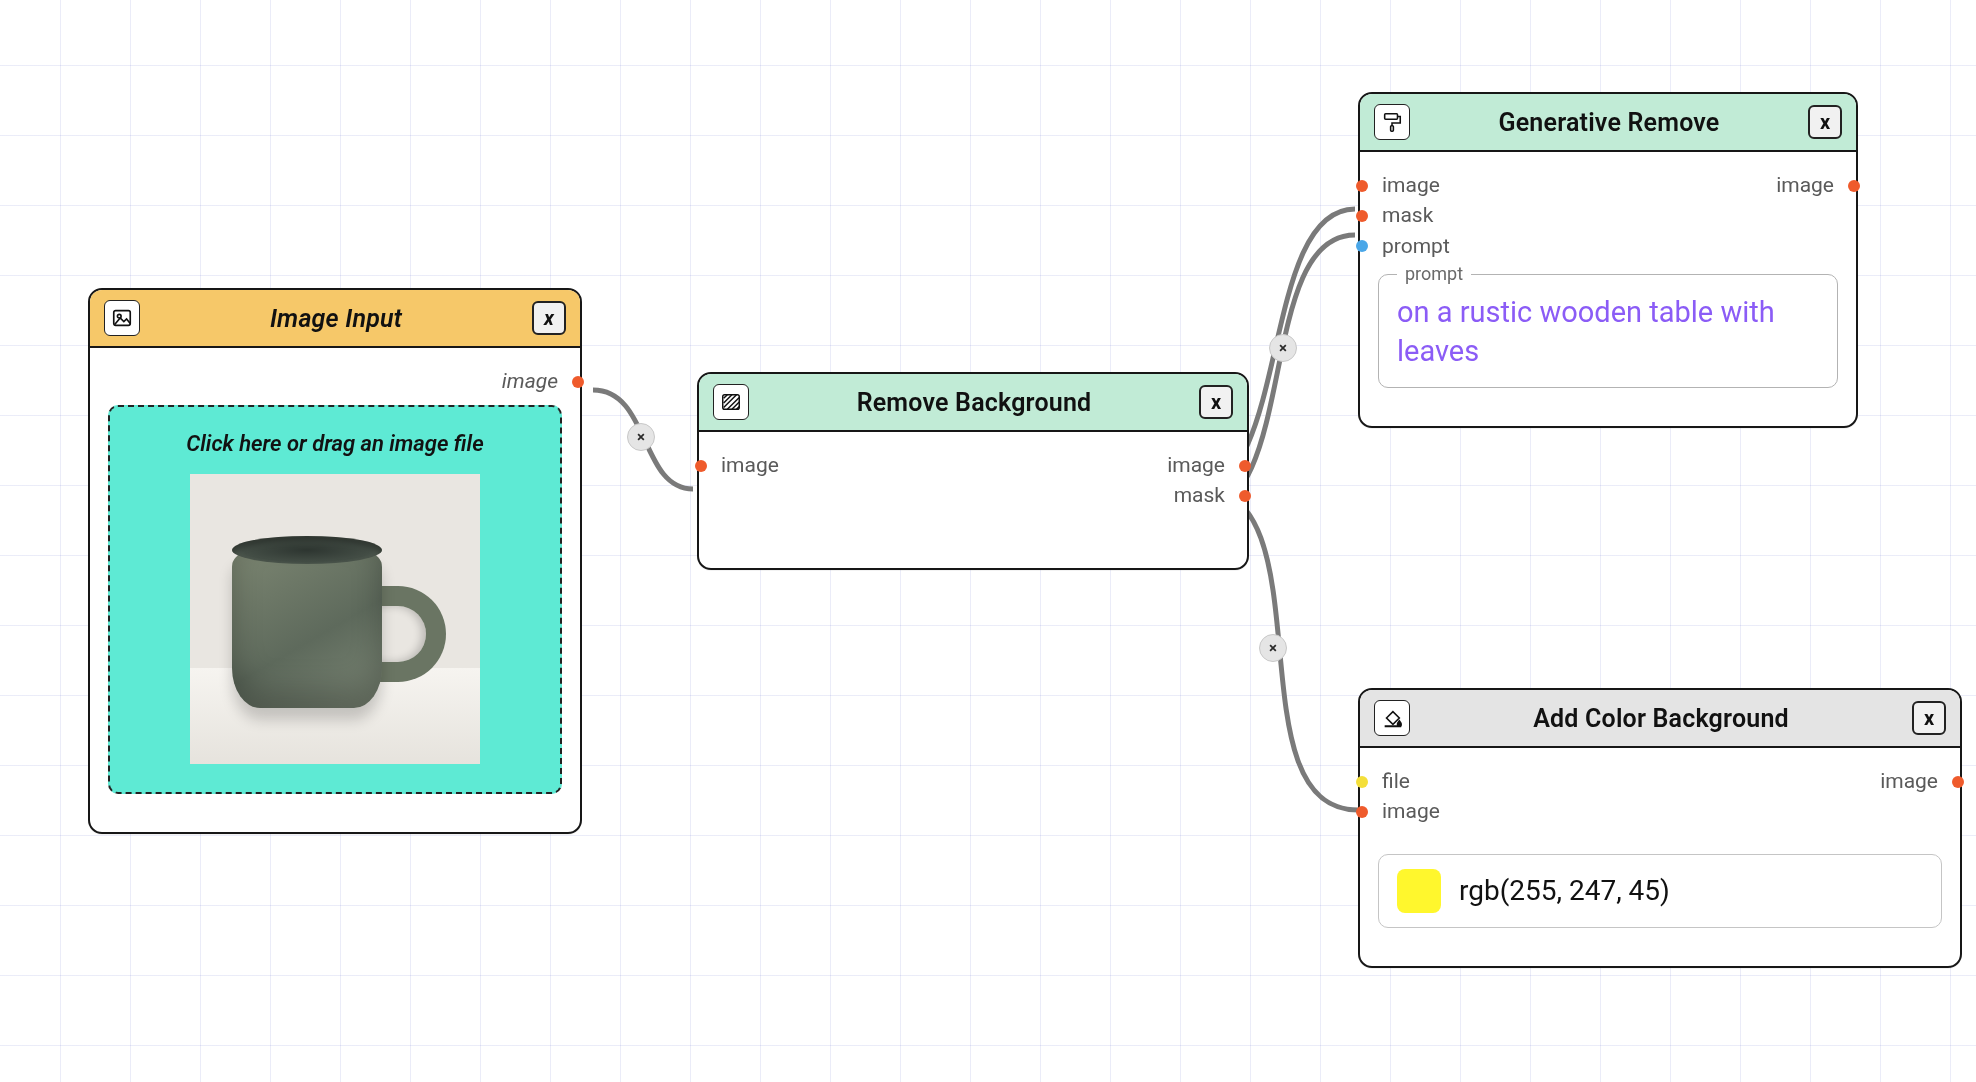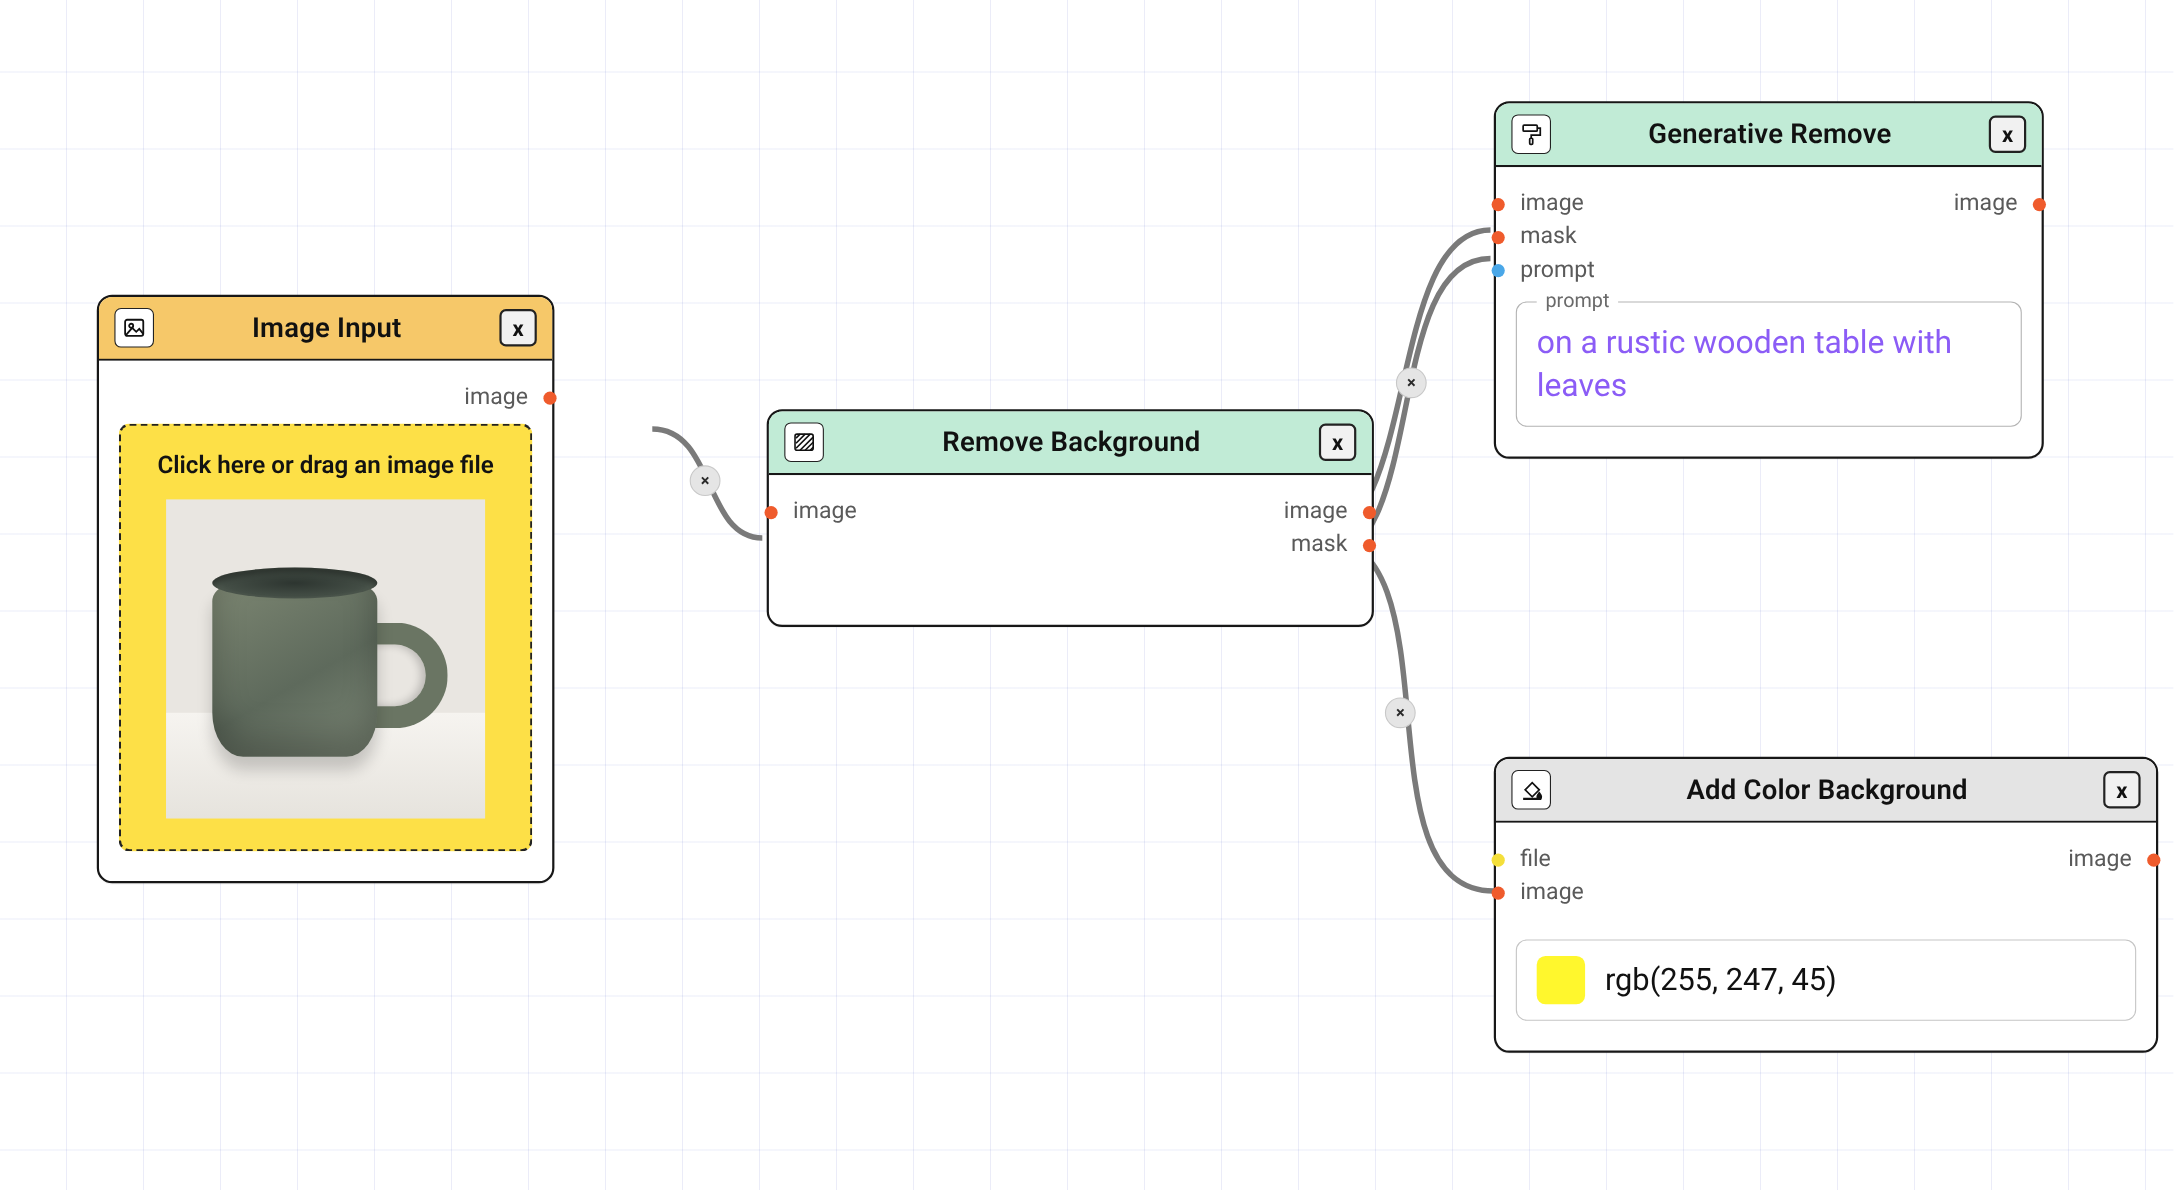--- a/index.html
+++ b/index.html
@@ -103,21 +103,21 @@
     display: flex;
     align-items: center;
     justify-content: center;
     font-size: 20px;
     font-weight: 700;
     color: #111;
     cursor: pointer;
     flex-shrink: 0;
   }
 
-  .node-body { padding: 14px 18px 27px; position: relative; }
+  .node-body { padding: 14px 18px 38px; position: relative; }
 
   .ports-row {
     display: flex;
     justify-content: space-between;
     padding: 6px 4px 10px;
   }
   .ports-col { display: flex; flex-direction: column; gap: 3px; }
   .port-label {
     font-size: 21px;
     color: #5a5a5a;
@@ -137,21 +137,21 @@
   .ports-col.left .port-dot  { left: -26px; }
   .ports-col.right .port-dot { right: -26px; }
   .dot-orange { background: #ef5b2c; }
   .dot-blue   { background: #4aa7e8; }
   .dot-yellow { background: #f4df3a; }
 
   
   .dropzone {
     border: 2px dashed #222;
     border-radius: 10px;
-    background: #fde047;
+    background: #5eead4;
     padding: 24px 18px 28px;
     text-align: center;
   }
   .dropzone-label {
     font-size: 22px;
     font-weight: 600;
     color: #121212;
     margin-bottom: 18px;
   }
   .mug-thumb {
@@ -264,21 +264,21 @@
   <div class="edge-delete" style="left:1269px; top:334px;">
     <span>×</span>
   </div>
   <div class="edge-delete" style="left:1218px; top:458px;">
     <span>×</span>
   </div>
   <div class="edge-delete" style="left:1259px; top:634px;">
     <span>×</span>
   </div>
 
-  <div class="node" style="left:88px; top:268px; width:416px;">
+  <div class="node" style="left:88px; top:288px; width:494px;font-style:italic;">
     <div class="node-header yellow">
       <div class="node-icon-box">
         <svg viewBox="0 0 24 24" fill="none" stroke="#111" stroke-width="1.8">
           <rect x="3" y="4" width="18" height="16" rx="2"></rect>
           <circle cx="9" cy="10" r="2"></circle>
           <path d="M4 19 L10 12 L14 16 L17 13 L21 18"></path>
         </svg>
       </div>
       <div class="node-title">Image Input</div>
       <div class="node-close">

